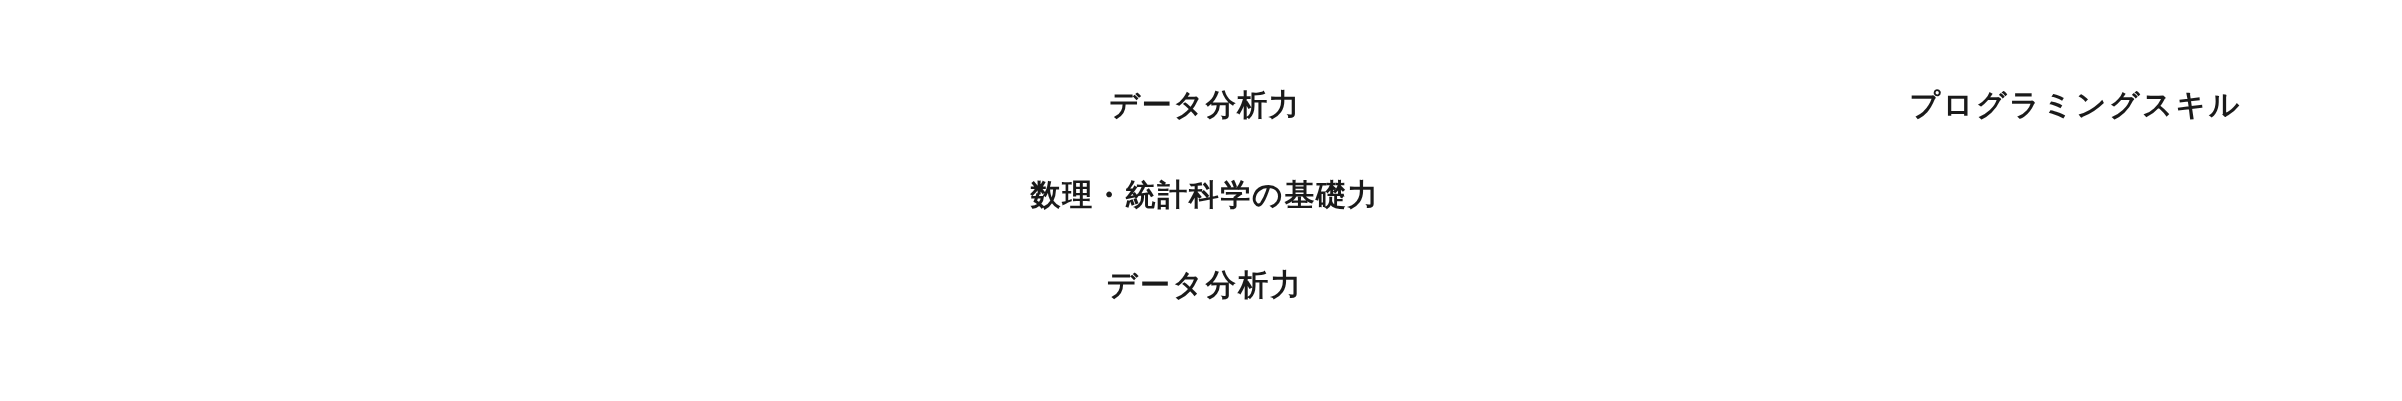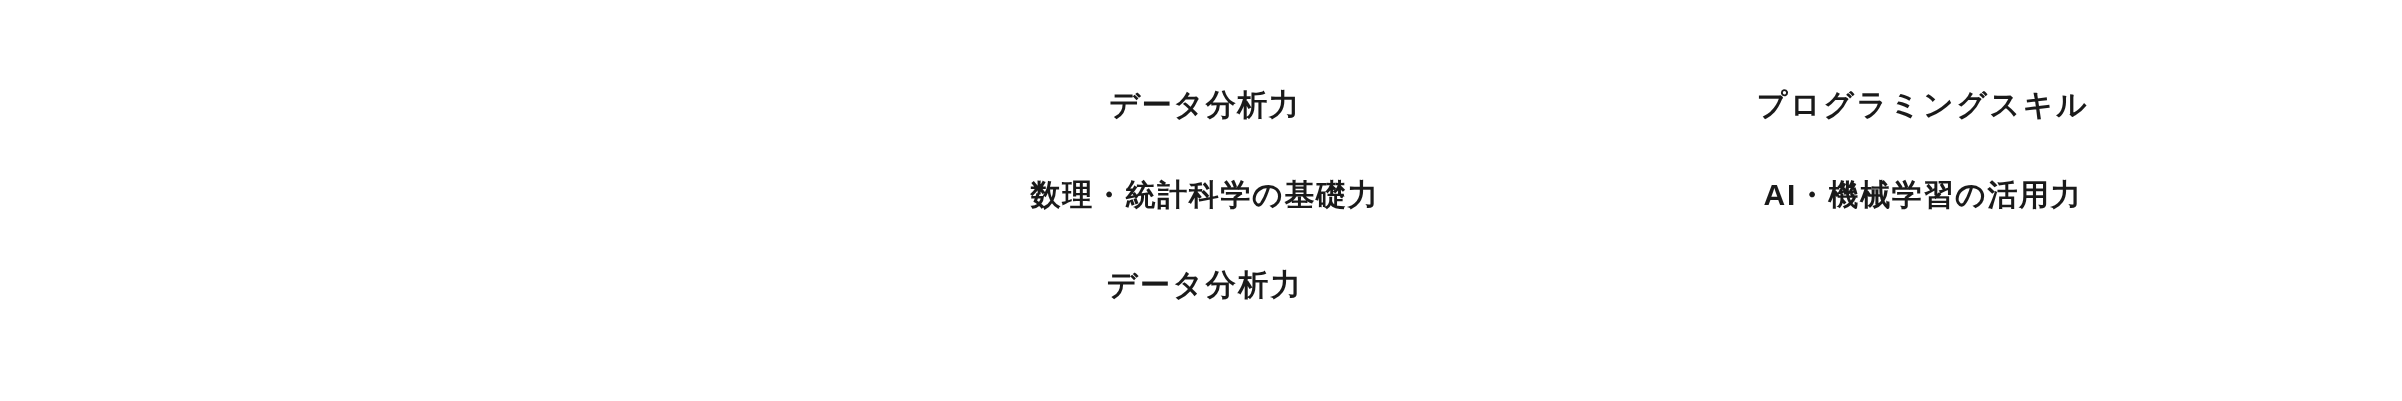--- a/index.html
+++ b/index.html
@@ -31,23 +31,23 @@
     flex-direction: column;
   }
 
   #column-left {
     left: 905px;
     width: 600px;
     align-items: center;     
   }
 
   #column-right {
-    left: 1673px;
+    left: 1742px;
     width: 500px;
-    align-items: center;   
+    align-items: flex-end;   
   }
 
   
   .skill-item {
     height: 90px;
     line-height: 90px;
     white-space: nowrap;
     color: #1a1a1a;
     font-size: 30px;
     font-weight: 700;
@@ -65,16 +65,15 @@
 <div id="skill-label-canvas">
 
   <div class="skill-column" id="column-left">
     <div class="skill-item">データ分析力</div>
     <div class="skill-item">数理・統計科学の基礎力</div>
     <div class="skill-item katakana">データ分析力</div>
   </div>
 
   <div class="skill-column" id="column-right">
     <div class="skill-item katakana">プログラミングスキル</div>
-    <div class="skill-item">AI・機械学習の活用力</div>
   </div>
 
 </div>
 
 </body></html>

